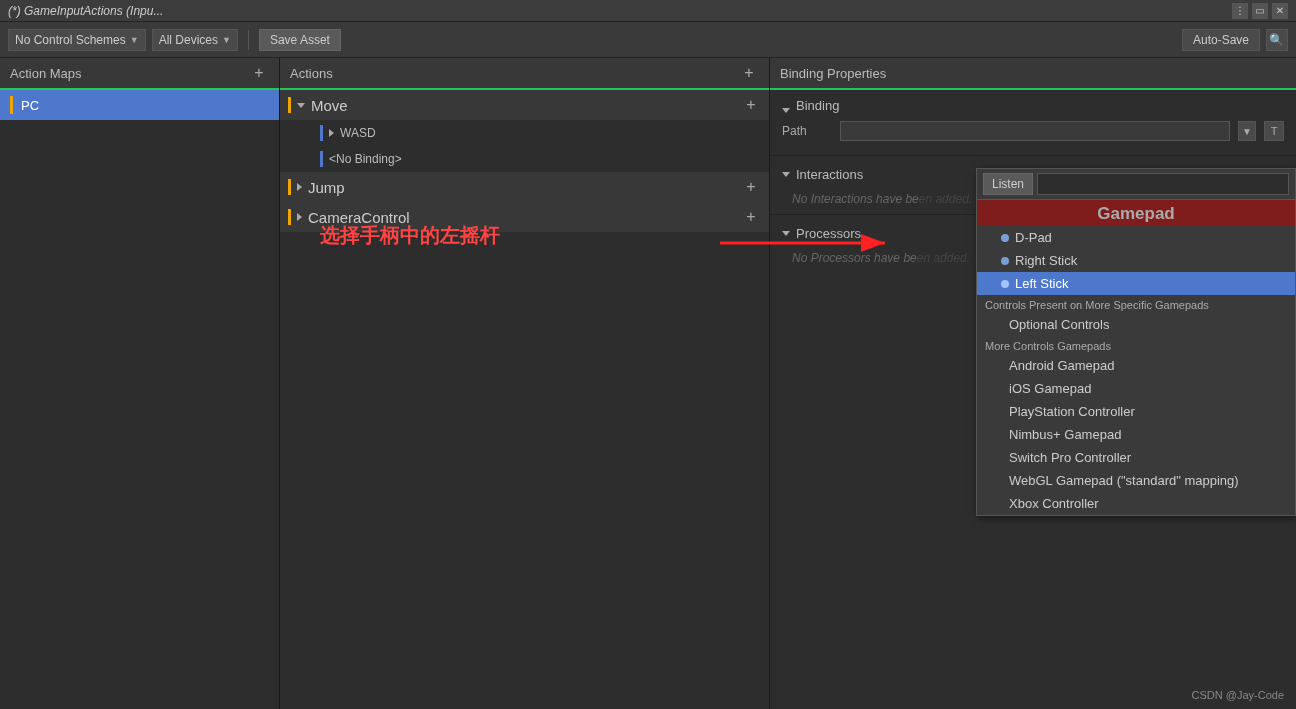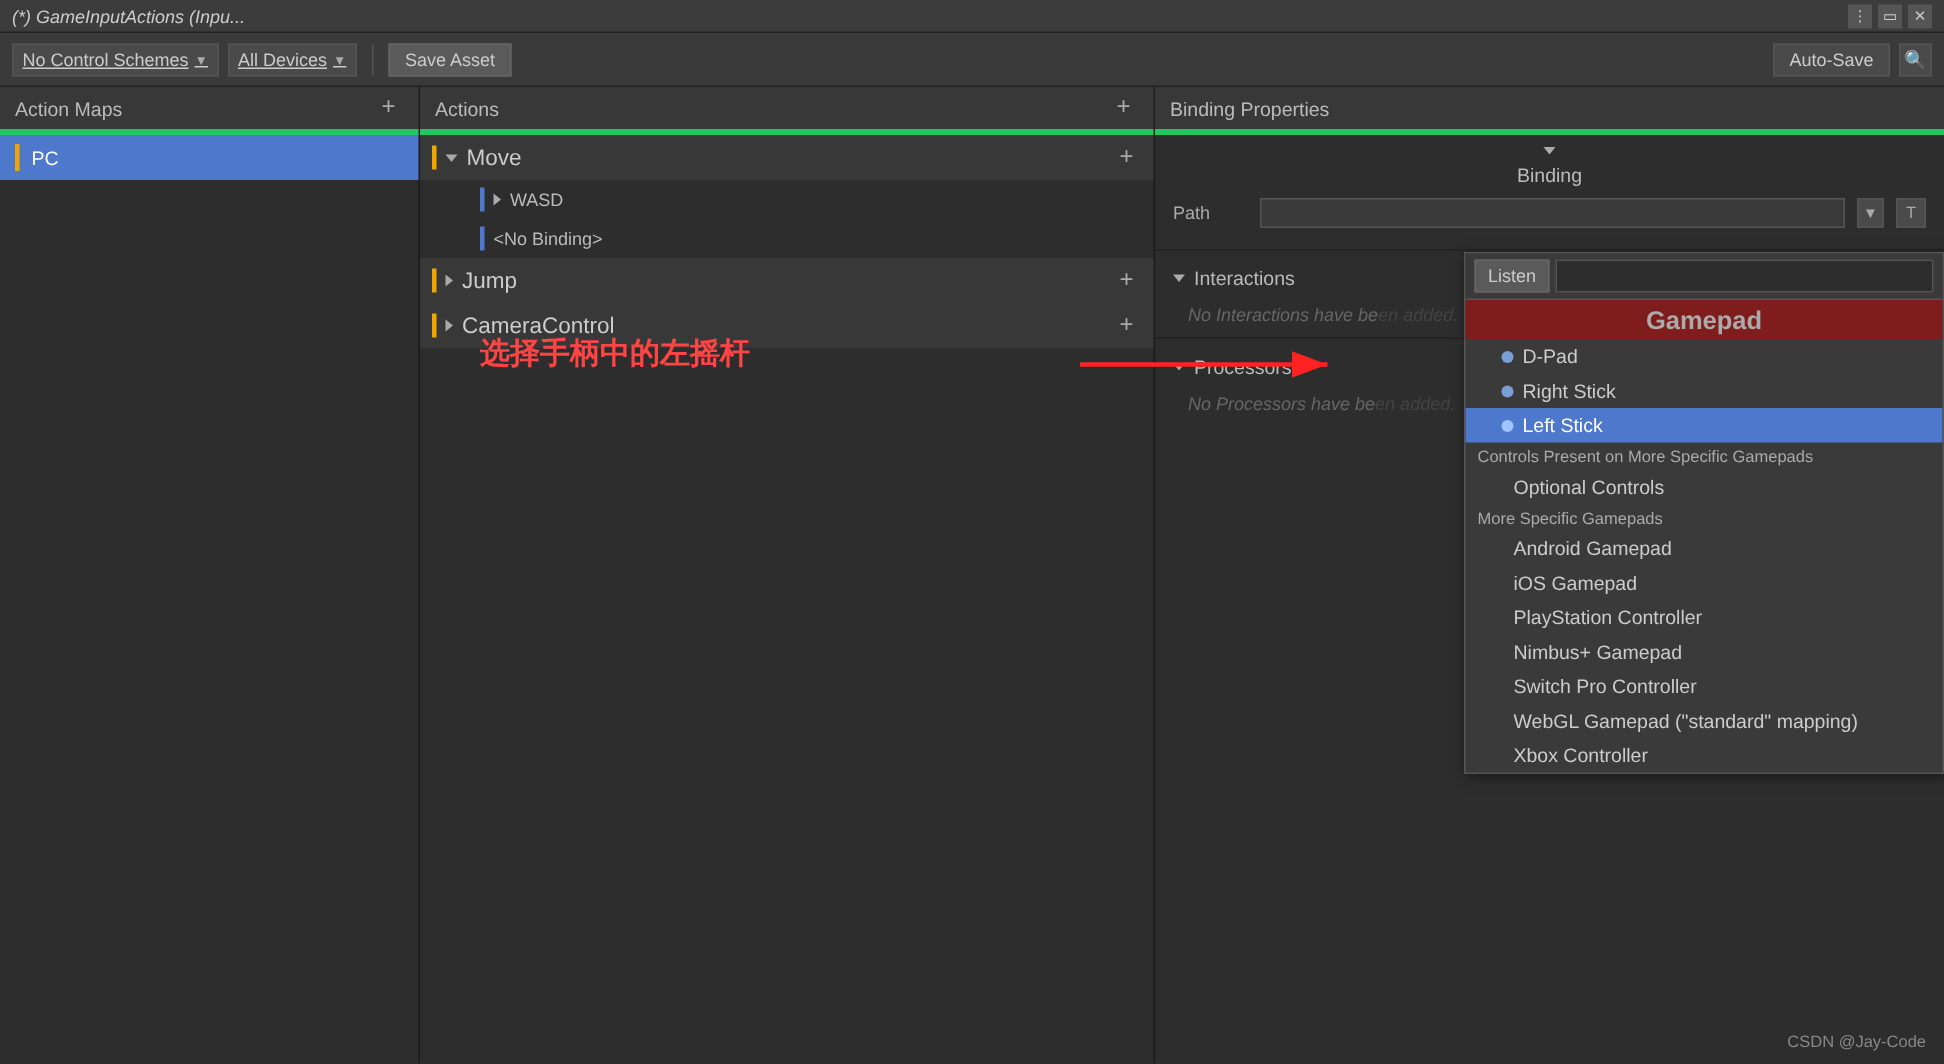--- a/index.html
+++ b/index.html
@@ -67,21 +67,20 @@
       display: flex;
       align-items: center;
       background: #4a4a4a;
       border: 1px solid #555;
       height: 22px;
       padding: 0 6px;
       cursor: pointer;
       color: #ccc;
       font-size: 12px;
       gap: 4px;
-      text-decoration: underline;
     }
     .toolbar-dropdown .arrow {
       font-size: 9px;
       color: #aaa;
     }
     .toolbar-separator {
       width: 1px;
       height: 20px;
       background: #555;
       margin: 0 4px;
@@ -136,21 +135,21 @@
       flex-direction: column;
     }
 
     .panel-header {
       height: 32px;
       background: #383838;
       display: flex;
       align-items: center;
       justify-content: space-between;
       padding: 0 10px;
-      border-bottom: 4px solid #22c55e;
+      border-bottom: 2px solid #22c55e;
     }
     .panel-title {
       font-size: 13px;
       color: #bbb;
       font-weight: 500;
     }
     .add-btn {
       background: none;
       border: none;
       color: #aaa;
@@ -257,26 +256,25 @@
       background: #2d2d2d;
       display: flex;
       flex-direction: column;
     }
 
     .binding-section {
       padding: 8px 12px;
     }
     .binding-section-header {
       display: flex;
-      align-items: center;
+      align-items: flex-end;
       gap: 6px;
       margin-bottom: 8px;
       color: #bbb;
       font-size: 13px;
-      flex-direction: column;
     }
     .section-triangle {
       width: 0;
       height: 0;
       border-left: 4px solid transparent;
       border-right: 4px solid transparent;
       border-top: 5px solid #aaa;
     }
 
     .path-row {
@@ -609,21 +607,21 @@
   <div class="dropdown-item indent selected">
     <div class="dot-icon-sm" style="background:#a0c4ff"></div>
     <span>Left Stick</span>
   </div>
 
   <div class="controls-present-label">Controls Present on More Specific Gamepads</div>
   <div class="dropdown-item indent2">
     <span>Optional Controls</span>
   </div>
 
-  <div class="controls-present-label">More Specific Gamepads</div>
+  <div class="controls-present-label">More Controls Gamepads</div>
   <div class="dropdown-item indent2">
     <span>Android Gamepad</span>
   </div>
   <div class="dropdown-item indent2">
     <span>iOS Gamepad</span>
   </div>
   <div class="dropdown-item indent2">
     <span>PlayStation Controller</span>
   </div>
   <div class="dropdown-item indent2">

